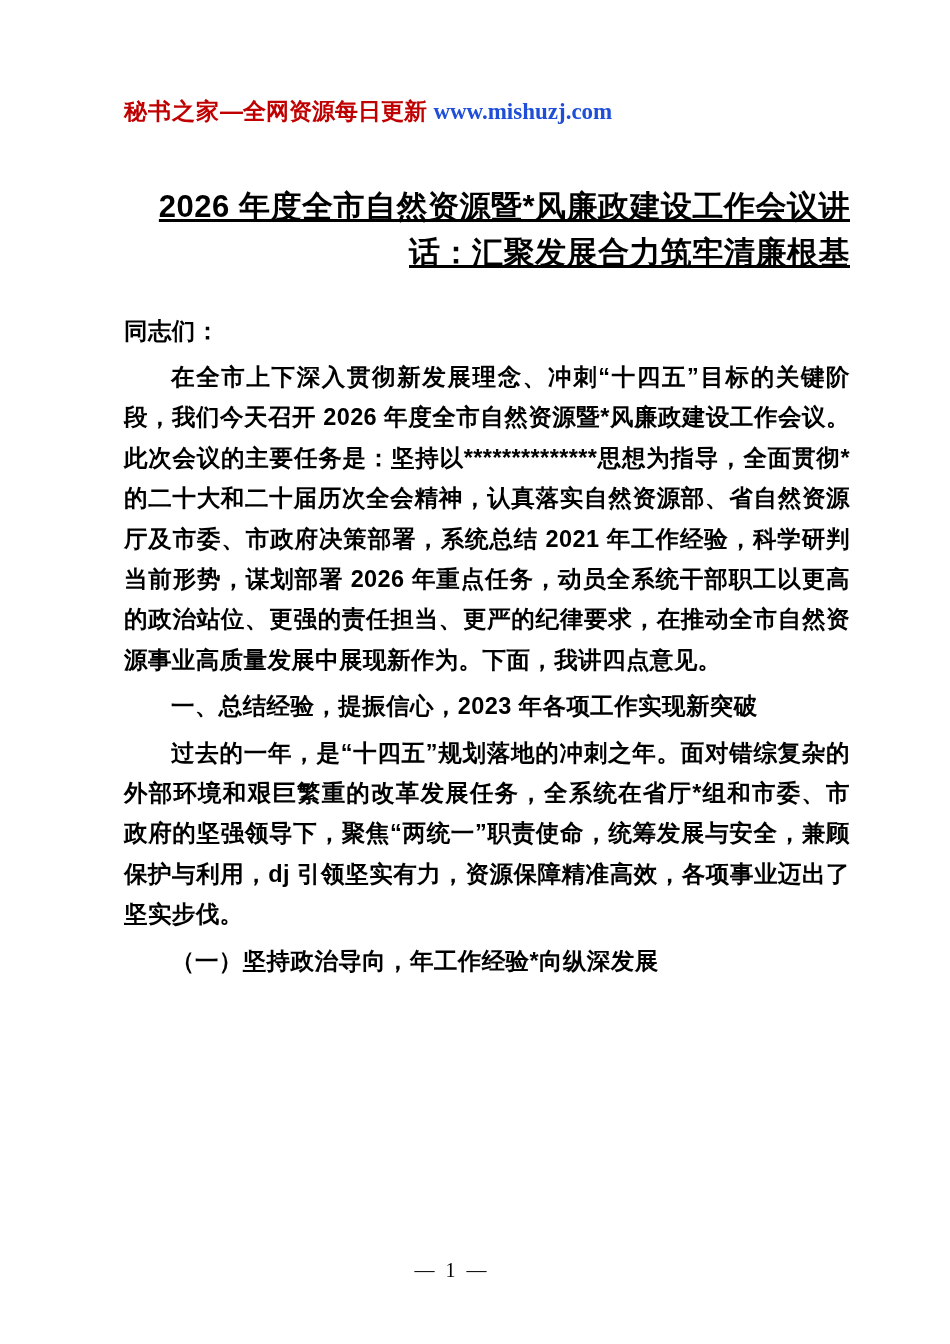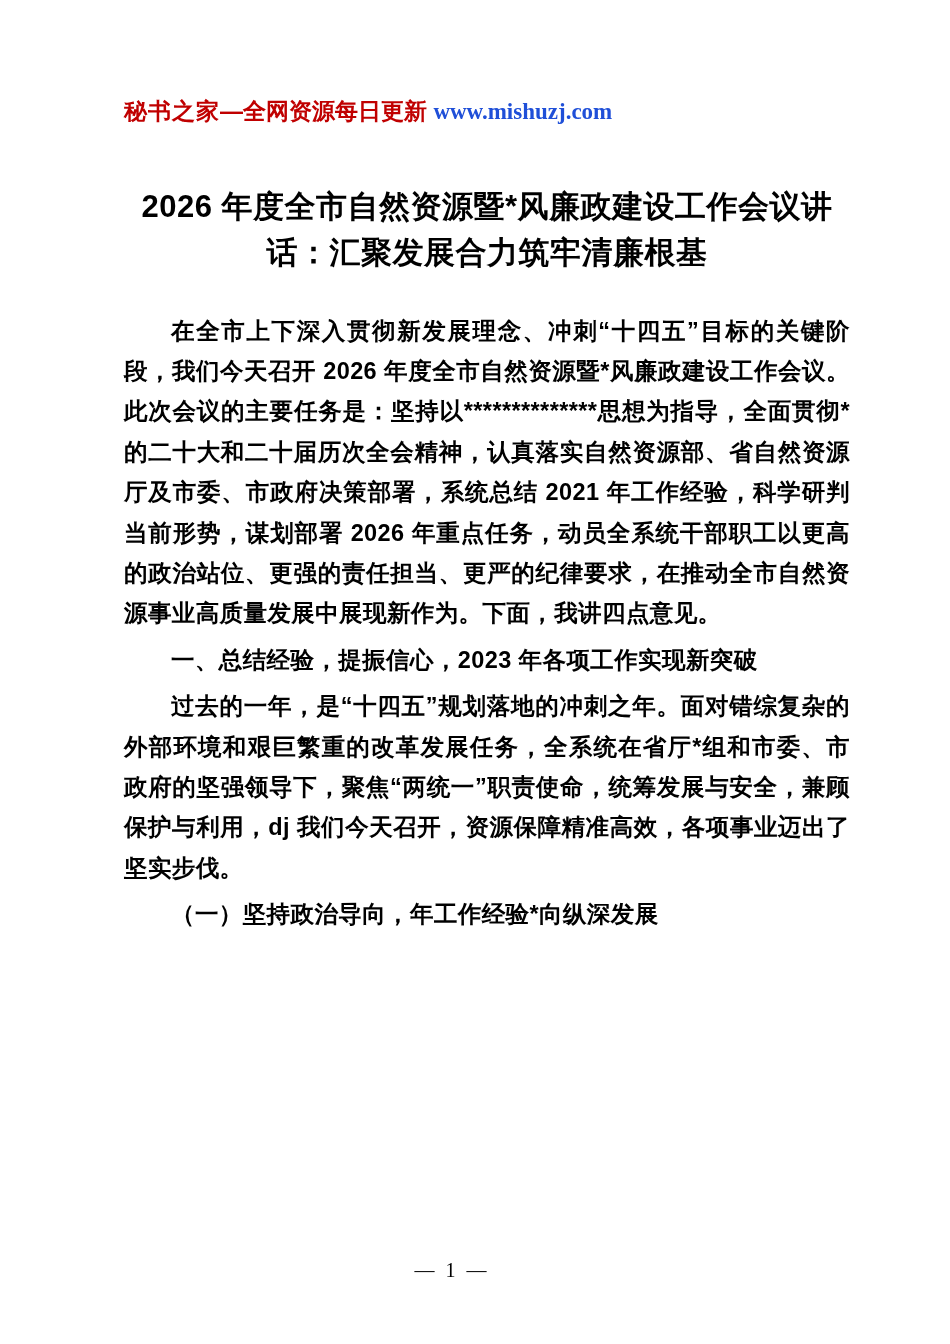--- a/index.html
+++ b/index.html
@@ -45,23 +45,24 @@
     font-weight: bold;
     text-decoration: none;
     font-family: "Liberation Serif", "DejaVu Serif", serif;
   }
   
   .doc-title {
     margin-top: 58px;
     font-size: 31px;
     font-weight: bold;
     line-height: 1.5;
-    text-align: center;
+    text-align: right;
     letter-spacing: 0.5px;
     font-family: "Liberation Sans", "DejaVu Sans", sans-serif;
+    text-decoration: underline;
   }
   
   .doc-body {
     margin-top: 34px;
   }
   .para {
     font-size: 23.5px;
     line-height: 1.72;
     text-align: justify;
     text-justify: inter-ideograph;
@@ -103,21 +104,22 @@
 
 <div class="page">
 
   <div class="site-header">
     <span class="site-brand">秘书之家</span><span class="site-slogan">—全网资源每日更新</span> <a class="site-url" href="#">www.mishuzj.com</a>
   </div>
 
   <h1 class="doc-title">2026 年度全市自然资源暨*风廉政建设工作会议讲话：汇聚发展合力筑牢清廉根基</h1>
 
   <div class="doc-body">
+    <p class="para salutation">同志们：</p>
     <p class="para indent">在全市上下深入贯彻新发展理念、冲刺“十四五”目标的关键阶段，我们今天召开 2026 年度全市自然资源暨*风廉政建设工作会议。此次会议的主要任务是：坚持以**************思想为指导，全面贯彻*的二十大和二十届历次全会精神，认真落实自然资源部、省自然资源厅及市委、市政府决策部署，系统总结 2021 年工作经验，科学研判当前形势，谋划部署 2026 年重点任务，动员全系统干部职工以更高的政治站位、更强的责任担当、更严的纪律要求，在推动全市自然资源事业高质量发展中展现新作为。下面，我讲四点意见。</p>
     <p class="para heading1">一、总结经验，提振信心，2023 年各项工作实现新突破</p>
-    <p class="para indent">过去的一年，是“十四五”规划落地的冲刺之年。面对错综复杂的外部环境和艰巨繁重的改革发展任务，全系统在省厅*组和市委、市政府的坚强领导下，聚焦“两统一”职责使命，统筹发展与安全，兼顾保护与利用，dj 我们今天召开，资源保障精准高效，各项事业迈出了坚实步伐。</p>
+    <p class="para indent">过去的一年，是“十四五”规划落地的冲刺之年。面对错综复杂的外部环境和艰巨繁重的改革发展任务，全系统在省厅*组和市委、市政府的坚强领导下，聚焦“两统一”职责使命，统筹发展与安全，兼顾保护与利用，dj 引领坚实有力，资源保障精准高效，各项事业迈出了坚实步伐。</p>
     <p class="para heading2">（一）坚持政治导向，年工作经验*向纵深发展</p>
   </div>
 
   <div class="page-footer">— 1 —</div>
 
 </div>
 
 </body></html>

